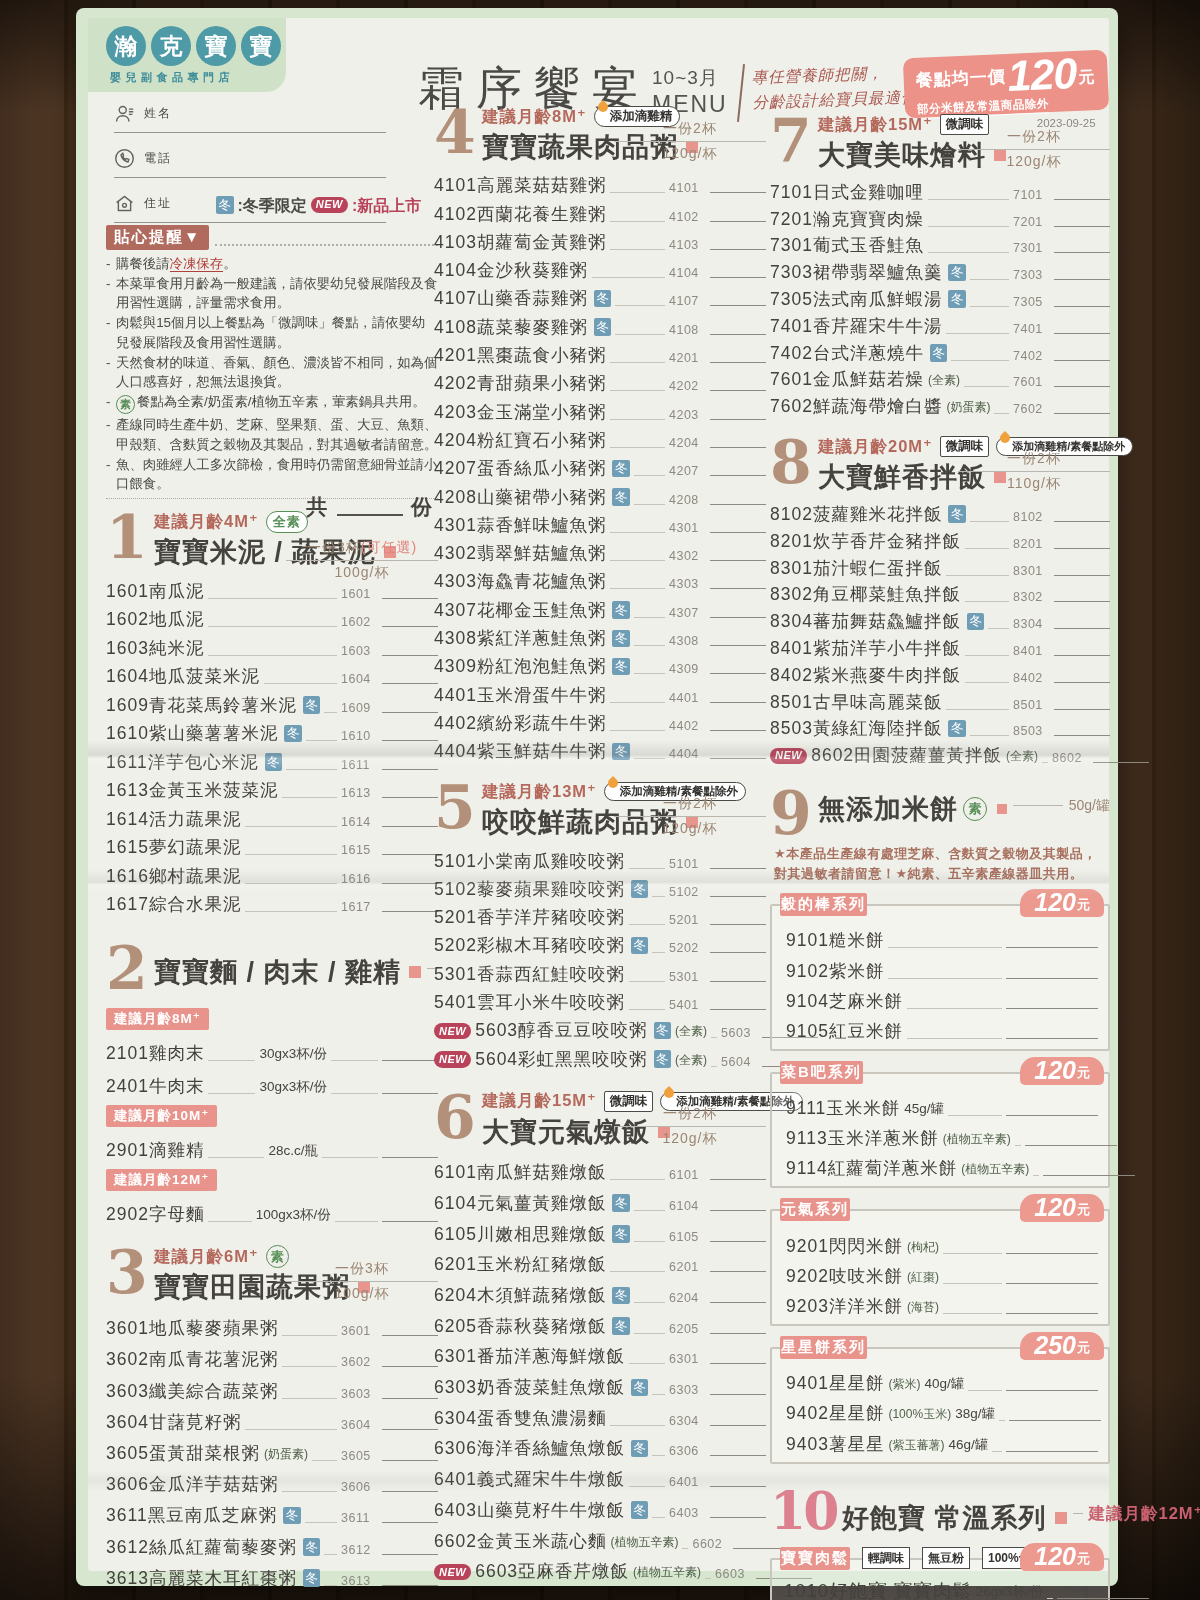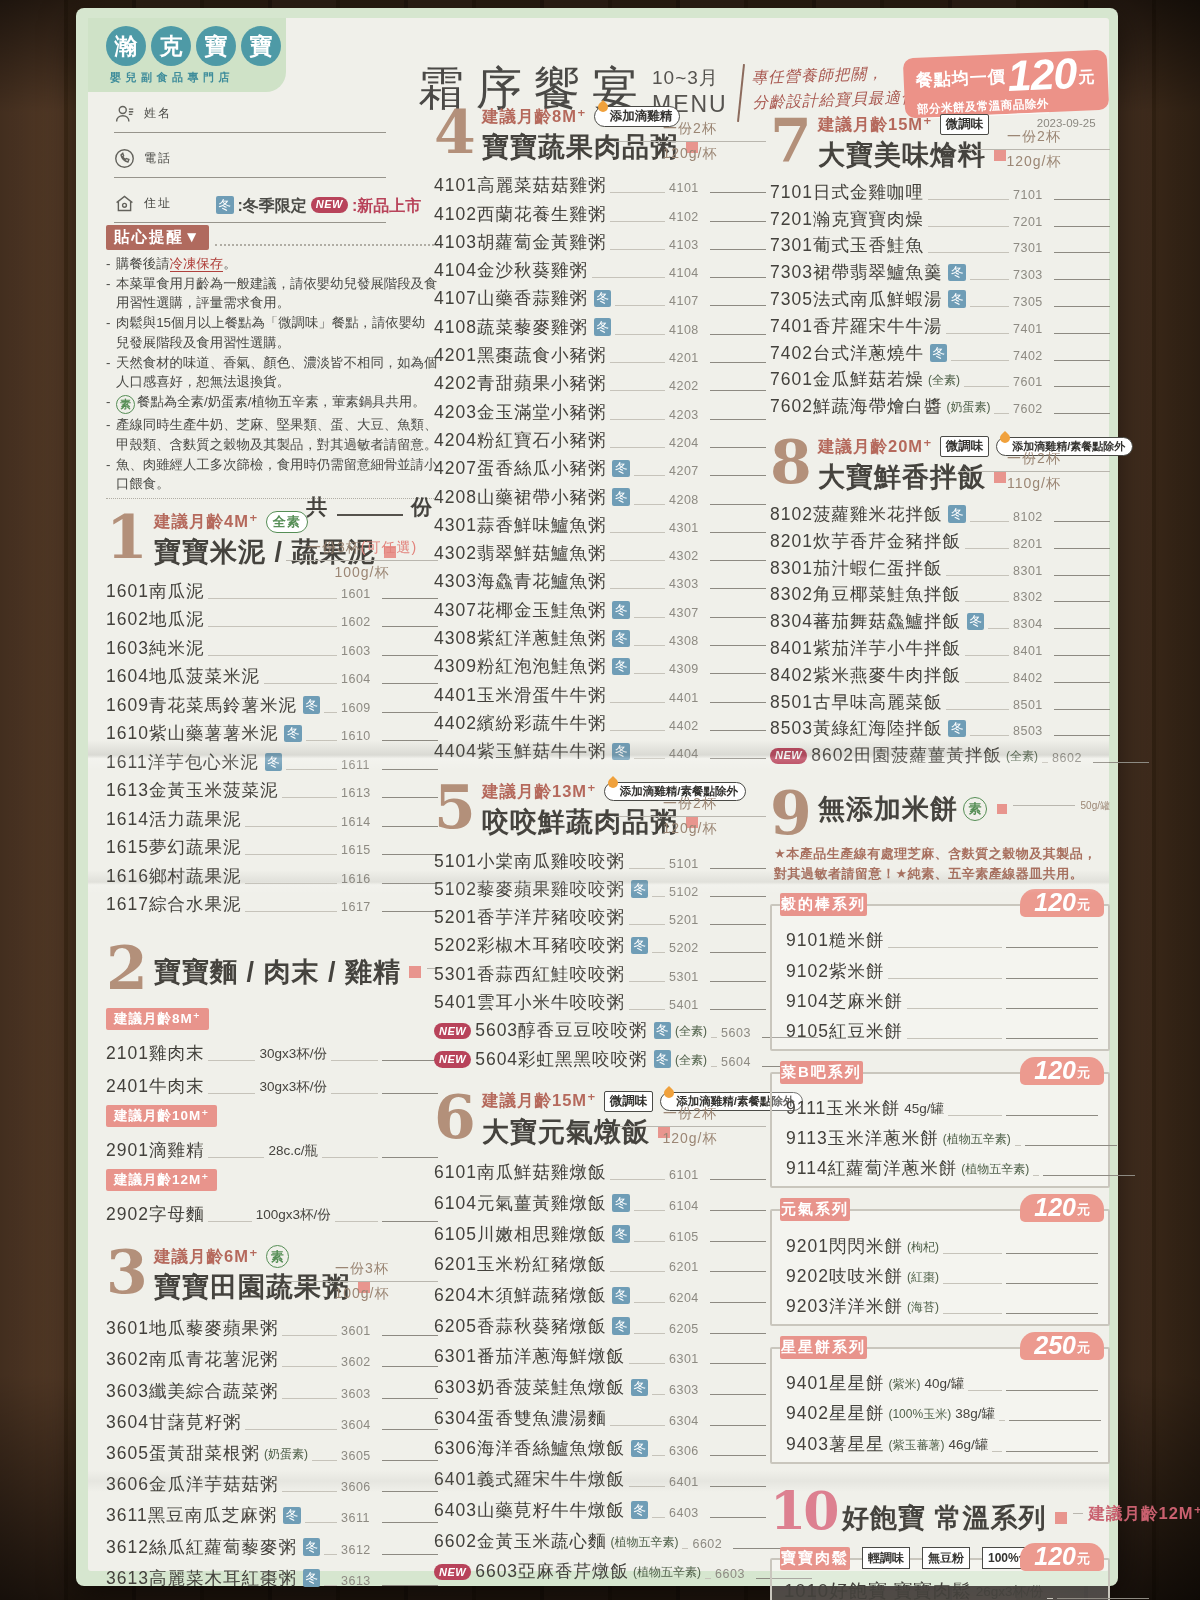--- a/index.html
+++ b/index.html
@@ -1020,21 +1020,21 @@
 
     <div class="sec" style="margin-top:18px">
       <div class="sec-head" style="margin-bottom:0">
         <span class="num">9</span>
         <div class="mid">
           <div class="title-row" style="margin-top:6px">
             <span class="sec-title">無添加米餅</span>
             <span class="su" style="width:22px;height:22px;font-size:13px;margin-left:5px">素</span>
             <span class="sq" style="width:10px;height:10px"></span>
             <span class="hline"></span>
-            <span style="font-size:10px;color:#9b8674;margin:0 0 6px 6px">50g/罐</span>
+            <span style="font-size:14px;color:#9b8674;margin:0 0 6px 6px">50g/罐</span>
           </div>
         </div>
       </div>
       <div class="s9notes">
         <div>★本產品生產線有處理芝麻、含麩質之穀物及其製品，</div>
         <div>對其過敏者請留意！★純素、五辛素產線器皿共用。</div>
       </div>
       <div>
             <div class="gbox">
               <span class="gtag">穀的棒系列</span>

